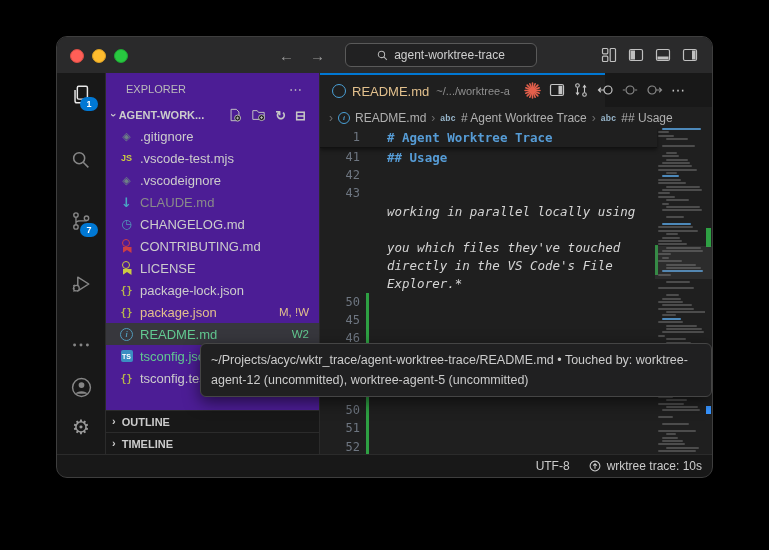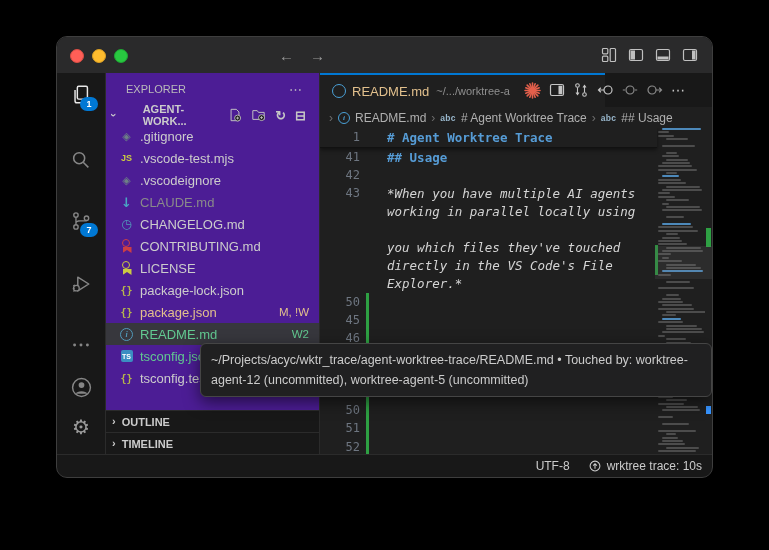--- a/index.html
+++ b/index.html
@@ -27,21 +27,21 @@
   .activitybar{width:48px;background:#181818;border-right:1px solid #2b2b2b;position:relative;flex:none;}
   .ab-item{position:absolute;left:12px;width:24px;height:24px;display:flex;align-items:center;justify-content:center;}
   .ab-badge{position:absolute;right:-5px;bottom:-4px;min-width:14px;height:14px;border-radius:8px;background:#0078d4;
             color:#fff;font-size:9px;display:flex;align-items:center;justify-content:center;padding:0 2px;font-weight:700;}
   .gearglyph{font-size:20px;color:#9a9a9a;line-height:1;}
   
   .sidebar{width:213px;background:#4c1d95;border-right:1px solid #2b2b2b;position:relative;flex:none;
            color:#cccccc;font-size:13px;}
   .sb-header{height:32px;display:flex;align-items:center;padding:0 16px 0 20px;font-size:11px;color:#bbbbbb;}
   .sb-header .dots{margin-left:auto;color:#c5c5c5;font-size:13px;letter-spacing:1px;}
-  .sb-section{height:20px;display:flex;align-items:center;padding:0 13px 0 4px;font-size:11px;font-weight:700;color:#cccccc;gap:24px;}
+  .sb-section{height:20px;display:flex;align-items:center;padding:0 13px 0 4px;font-size:11px;font-weight:700;color:#cccccc;}
   .sb-chev{display:inline-block;transform:rotate(90deg);font-size:11px;margin:0 3px 0 2px;color:#cccccc;}
   .sb-acts{margin-left:auto;display:flex;gap:9px;align-items:center;color:#c5c5c5;}
   .sb-acts svg{display:block;}
   .glyphbtn{font-size:12px;line-height:1;color:#c5c5c5;}
   .filetree{position:relative;}
   .frow{height:22px;display:flex;align-items:center;padding:0 10px 0 12px;cursor:pointer;}
   .frow.selected{background:#37373d;}
   .ficon{width:17px;height:16px;margin-right:5px;display:inline-flex;align-items:center;justify-content:center;
          position:relative;flex:none;font-family:"DejaVu Sans",sans-serif;}
   .fname{white-space:nowrap;overflow:hidden;}
@@ -128,20 +128,27 @@
     <div class="titlebar">
       <div class="traffic">
         <div class="tl r"></div>
         <div class="tl y"></div>
         <div class="tl g"></div>
       </div>
       <div class="navarrows">
         <span>←</span>
         <span>→</span>
       </div>
+      <div class="searchbox">
+        <svg width="11" height="11" viewBox="0 0 16 16">
+          <circle cx="6.5" cy="6.5" r="4.6" fill="none" stroke="#b5b5b5" stroke-width="1.5"></circle>
+          <line x1="10" y1="10" x2="14.3" y2="14.3" stroke="#b5b5b5" stroke-width="1.5"></line>
+        </svg>
+        <span>agent-worktree-trace</span>
+      </div>
       <div class="tb-icons">
         <svg width="16" height="16" viewBox="0 0 16 16">
           <rect x="1.5" y="1.5" width="5.3" height="5.3" rx="1" fill="none" stroke="#c0c0c0" stroke-width="1.2"></rect>
           <rect x="1.5" y="9.2" width="5.3" height="5.3" rx="1" fill="none" stroke="#c0c0c0" stroke-width="1.2"></rect>
           <rect x="9.2" y="1.5" width="5.3" height="13" rx="1" fill="none" stroke="#c0c0c0" stroke-width="1.2"></rect>
         </svg>
         <svg width="16" height="16" viewBox="0 0 16 16">
           <rect x="1.5" y="2.5" width="13" height="11" rx="1.5" fill="none" stroke="#c0c0c0" stroke-width="1.2"></rect>
           <rect x="2.5" y="3.5" width="4.5" height="9" fill="#c0c0c0"></rect>
         </svg>
@@ -386,21 +393,20 @@
                 <span class="ctext" data-c="h">## Usage</span>
               </div>
               <div class="crow">
                 <span class="lnum">42</span>
                 <span class="gbar"></span>
                 <span class="ctext" data-c="p"></span>
               </div>
               <div class="crow">
                 <span class="lnum">43</span>
                 <span class="gbar"></span>
-                <span class="ctext" data-c="i">*When you have multiple AI agents</span>
               </div>
               <div class="crow">
                 <span class="lnum"></span>
                 <span class="gbar"></span>
                 <span class="ctext" data-c="i">working in parallel locally using</span>
               </div>
               <div class="crow">
                 <span class="lnum"></span>
                 <span class="gbar"></span>
               </div>

